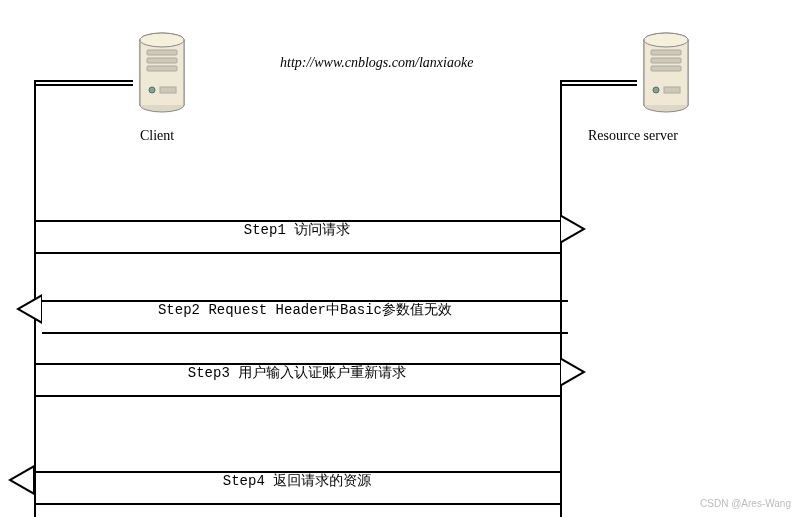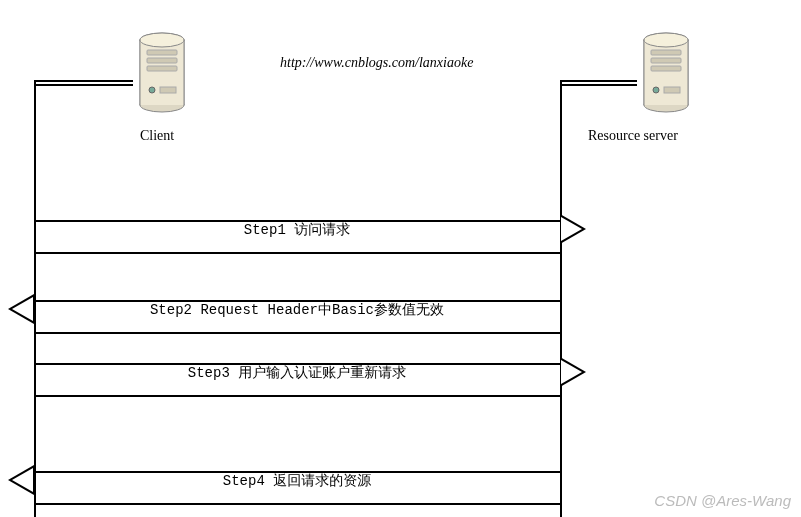--- a/index.html
+++ b/index.html
@@ -106,31 +106,30 @@
   .arrow.right .shaft-top, .arrow.right .shaft-bot { right: 0; left: 0; }
   .arrow .txt {
     position: absolute;
     left: 0; right: 0;
     top: 1px;
     text-align: center;
     font-family: "Courier New", monospace;
     white-space: nowrap;
   }
   .a1 { top: 220px; }
-  .a2 { top: 300px; }
+  .a2 { top: 300px; margin-left: 8px; }
   .a3 { top: 363px; }
   .a4 { top: 471px; }
   .watermark {
     position: absolute;
     right: 10px;
     bottom: 8px;
     color: rgba(120,120,120,0.5);
     font-family: Arial, sans-serif;
-    font-size: 15px;
-    font-style: italic;
+    font-size: 10px;
   }
 </style>
 </head>
 <body>
 
 <div class="url">http://www.cnblogs.com/lanxiaoke</div>
 
 <div class="server-icon client-icon">
 <svg viewBox="0 0 60 90">
   <ellipse cx="30" cy="10" rx="22" ry="7" fill="#eee8d5" stroke="#888"></ellipse>

